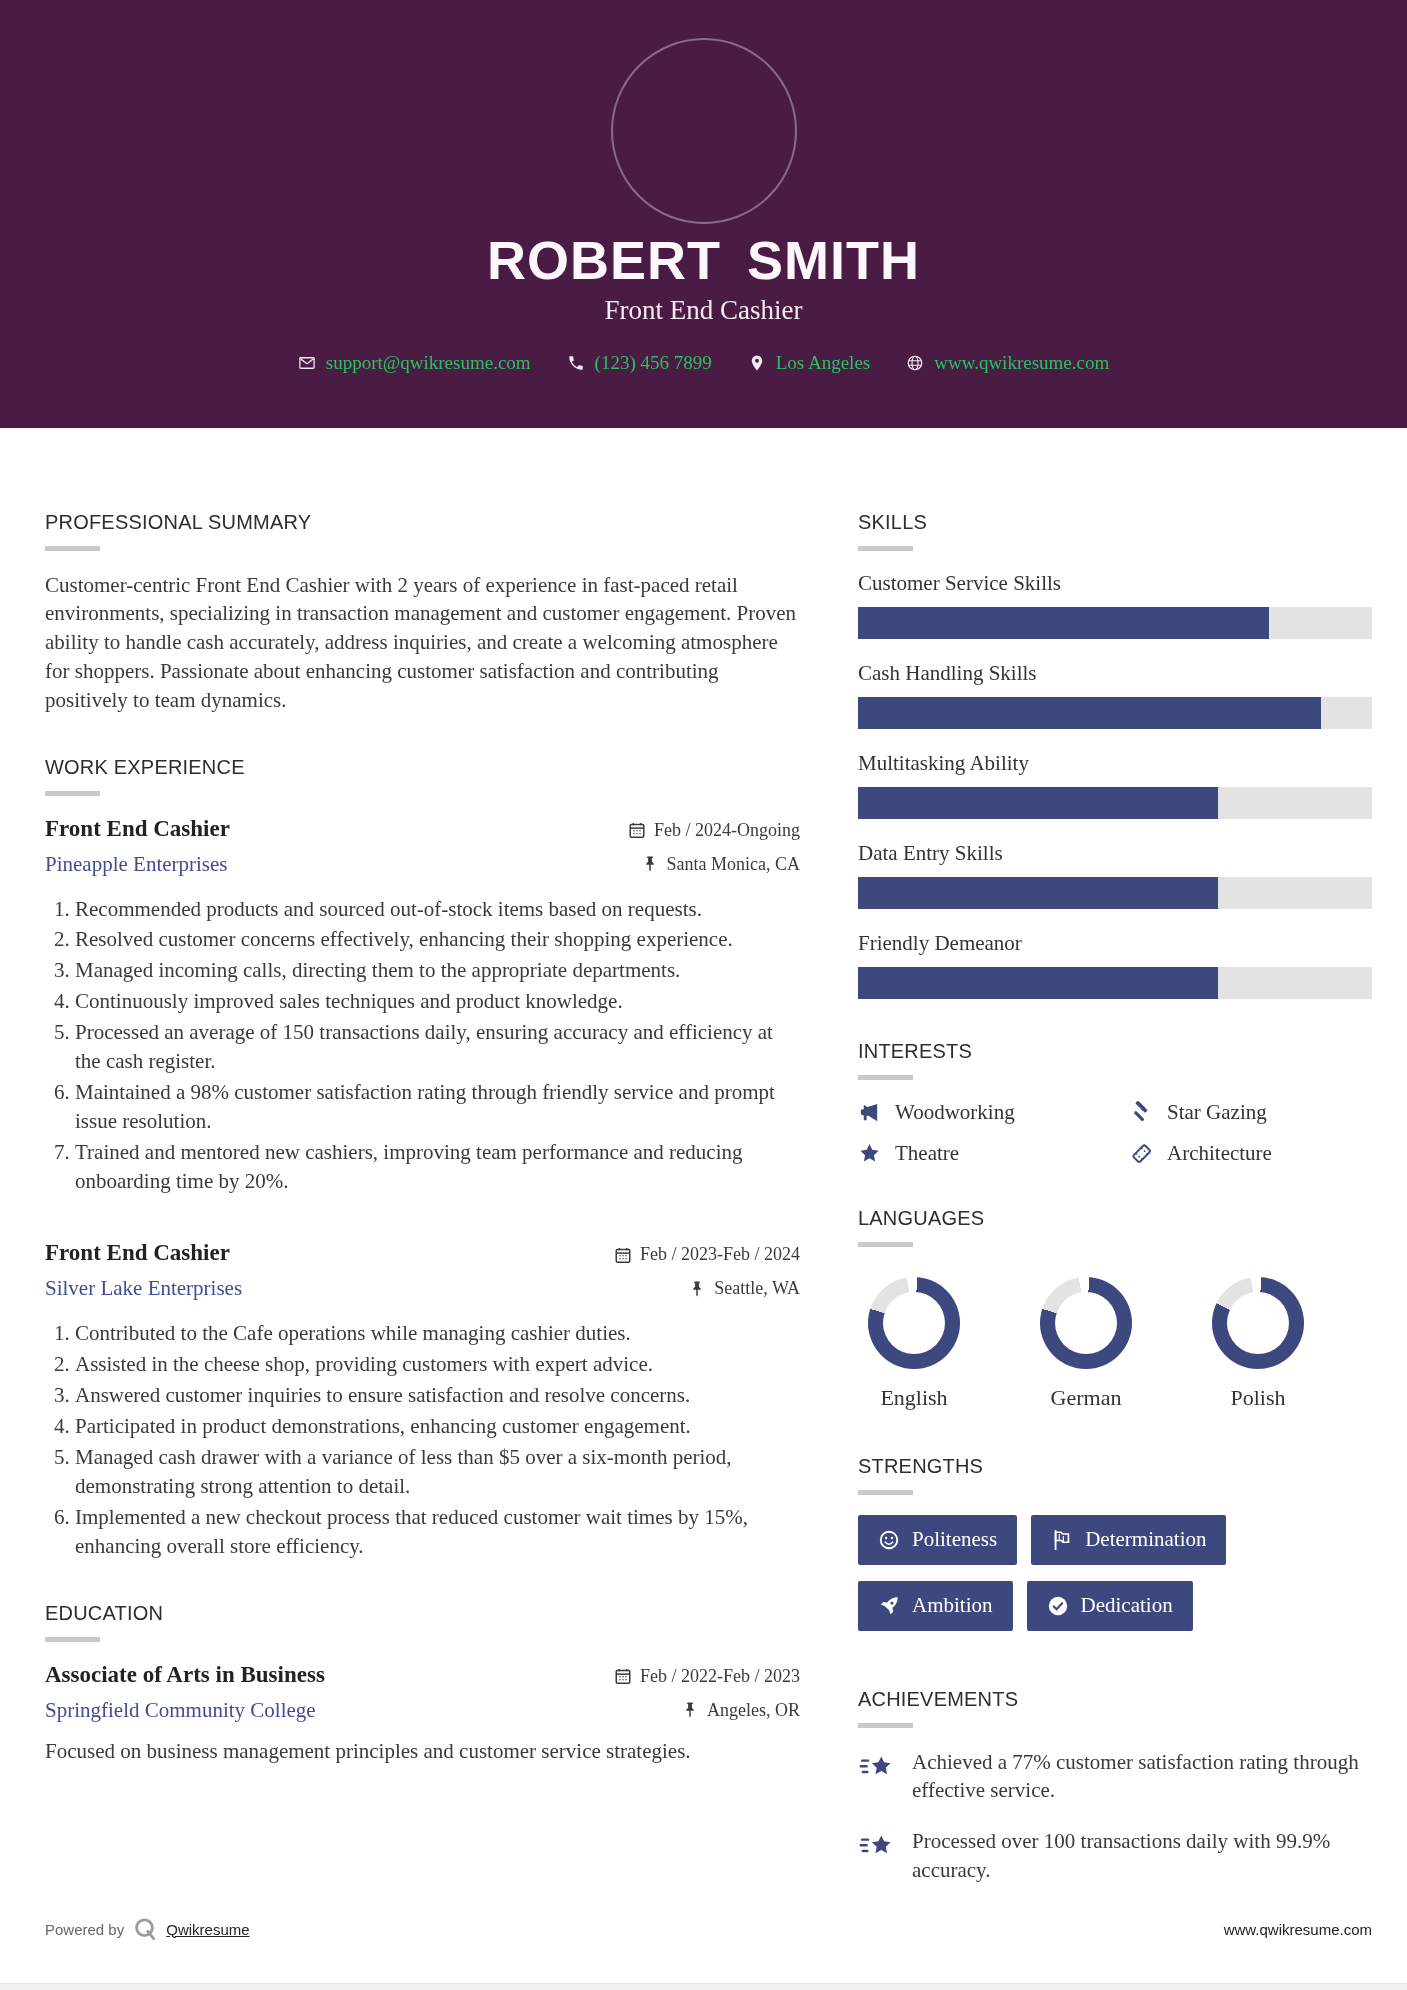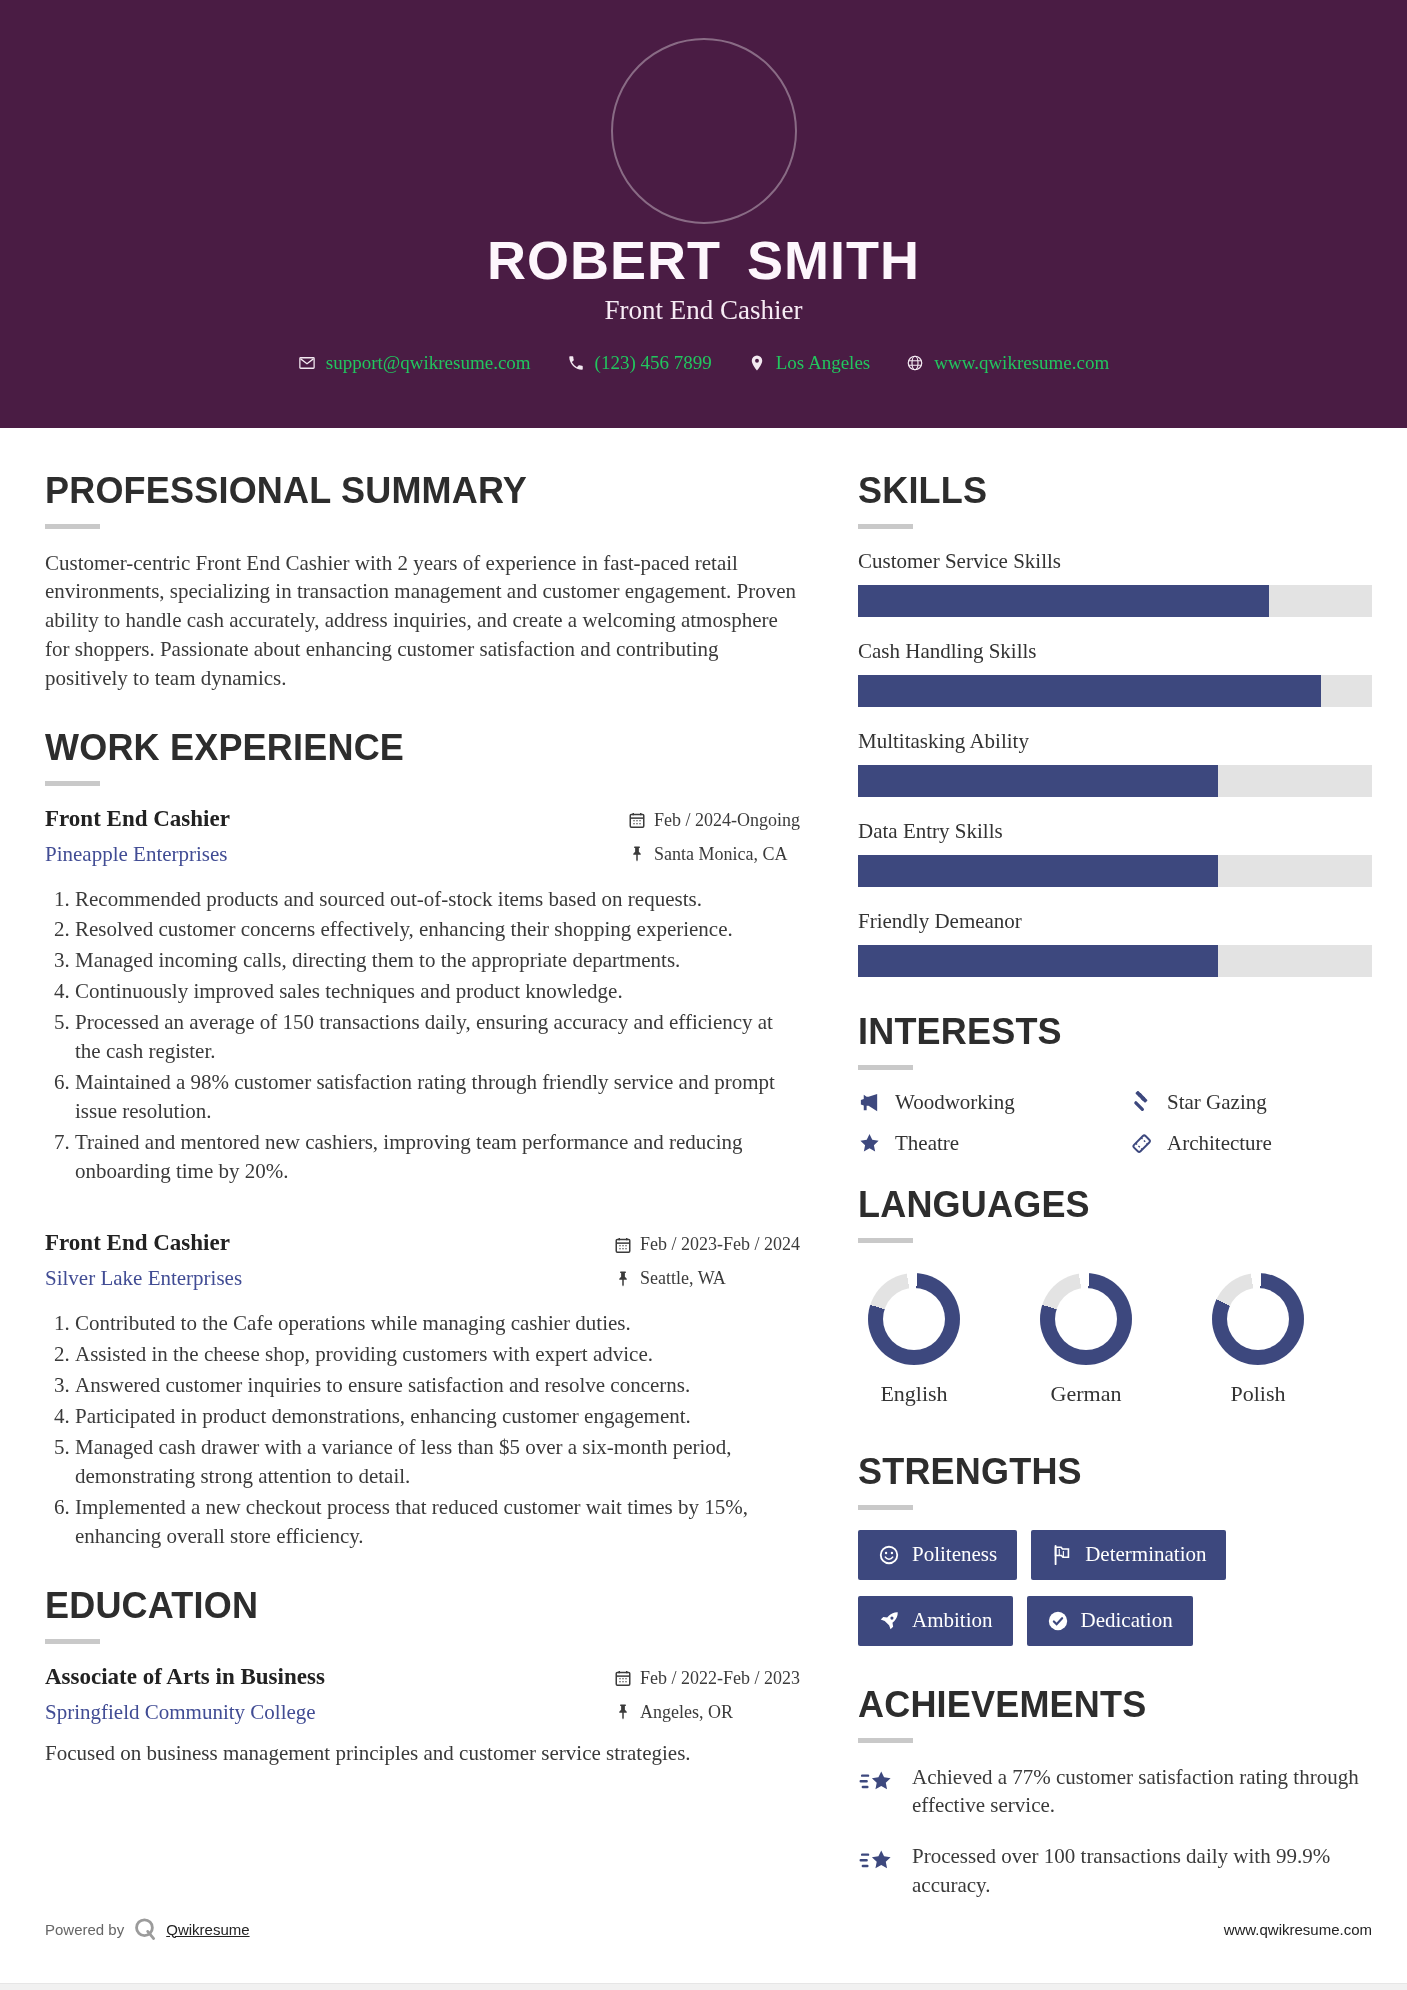--- a/index.html
+++ b/index.html
@@ -38,33 +38,33 @@
   }
   .contact-item{display:flex;align-items:center;gap:10px}
   .icon{display:inline-flex;align-items:center;justify-content:center}
   .icon svg{width:100%;height:100%}
   .contact-item .icon{width:18px;height:18px;color:#f3e9f1}
   
   .cols{display:flex;padding:42px 35px 0 45px;gap:58px}
   .col-left{width:755px;flex:0 0 755px}
   .col-right{flex:1;min-width:0}
   h2.sec{
-    font-family:"Liberation Sans", sans-serif;font-weight:700;
-    font-size:36px;color:var(--heading);letter-spacing:.2px;
+    font-family:"Liberation Sans", sans-serif;font-weight:400;
+    font-size:20px;color:var(--heading);letter-spacing:.2px;margin-top:41px;
   }
   .sec-bar{width:55px;height:5px;background:#c9c9c9;margin:12px 0 20px 0}
   section{margin-bottom:34px}
   
   .summary-text{font-size:21px;line-height:1.37;color:var(--body-text)}
   .job{margin-bottom:44px}
   .job:last-child{margin-bottom:0}
   .job-head{display:flex;justify-content:space-between;align-items:flex-start}
   .job-title{font-size:23px;font-weight:700;color:#222}
   .job-company{font-size:21px;color:var(--link);margin-top:10px}
-  .job-right{display:flex;flex-direction:column;gap:13px;padding-top:4px}
+  .job-right{display:flex;flex-direction:column;align-items:flex-end;gap:13px;padding-top:4px}
   .meta-row{display:flex;align-items:center;gap:8px;font-size:18px;color:#3b3b3b}
   .meta-row .icon{width:18px;height:18px;color:#3b3b3b}
   ol.bullets{margin-top:18px;padding-left:30px;font-size:21px;line-height:1.38;color:var(--body-text)}
   ol.bullets li{margin-bottom:2px}
   .edu-desc{font-size:21px;line-height:1.37;margin-top:14px}
   
   .skill-row{margin-bottom:22px}
   .skill-label{font-size:21px;color:#333;margin-bottom:11px}
   .skill-track{height:32px;background:var(--track);width:100%}
   .skill-fill{height:100%;background:var(--accent)}

